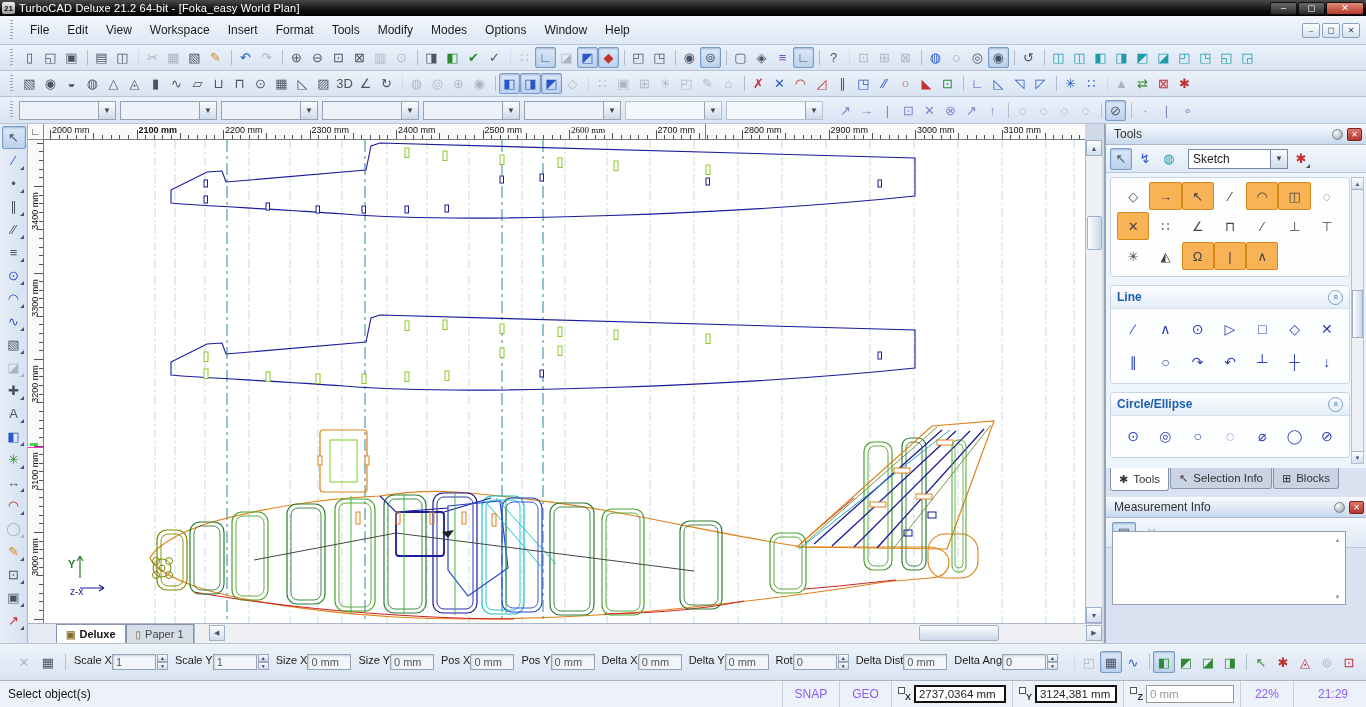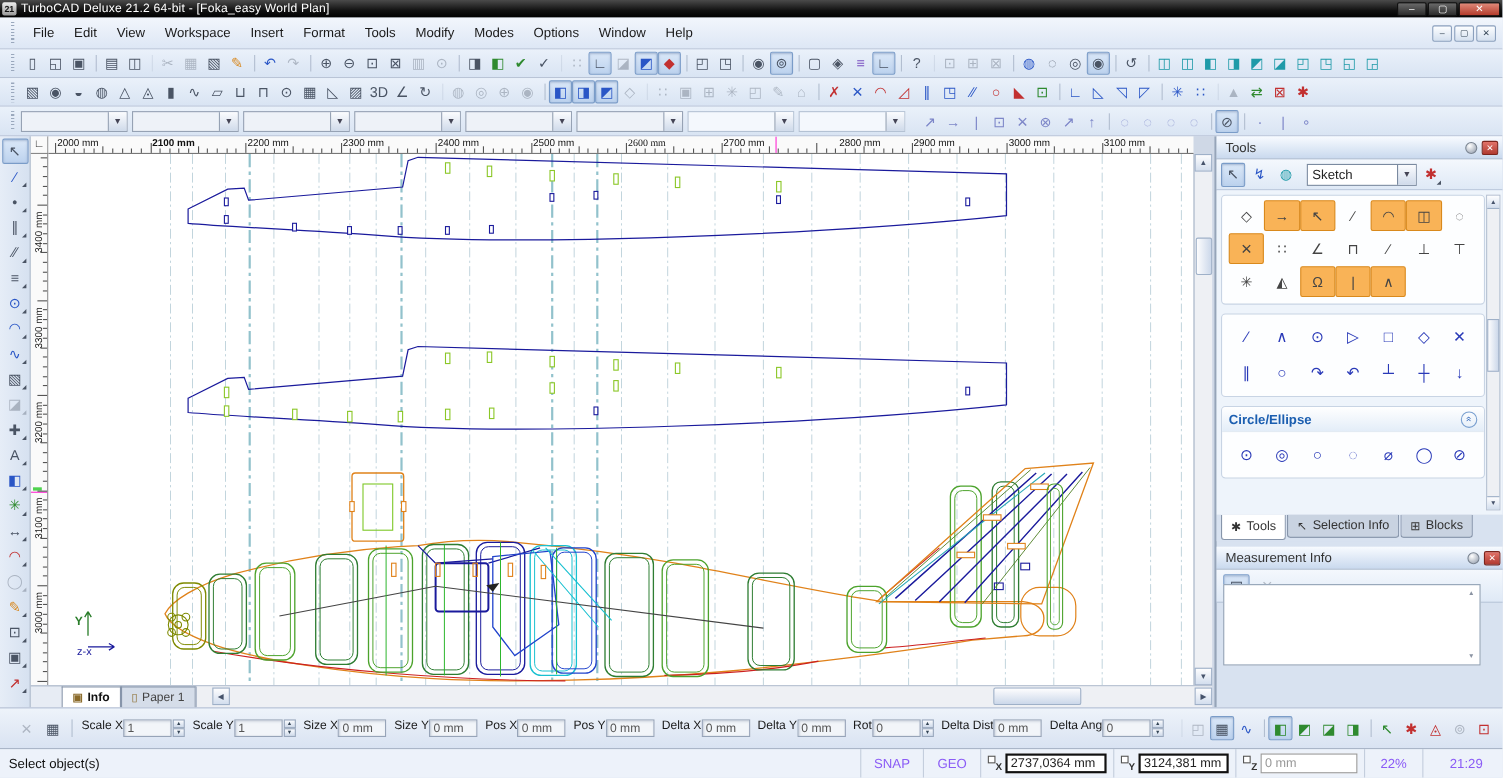--- a/index.html
+++ b/index.html
@@ -793,21 +793,21 @@
       <div class="htick" style="left: 1026.7px; height: 4px;"></div>
       <div class="htick" style="left: 1035.35px; height: 4px;"></div>
       <div class="hlabel" style="left: 8px;">2000 mm</div>
       <div class="hlabel" style="left: 94.5px; font-weight: bold;">2100 mm</div>
       <div class="hlabel" style="left: 181px;">2200 mm</div>
       <div class="hlabel" style="left: 267.5px;">2300 mm</div>
       <div class="hlabel" style="left: 354px;">2400 mm</div>
       <div class="hlabel" style="left: 440.5px;">2500 mm</div>
       <div class="hlabel" style="left: 527px; font-family: Liberation Serif, serif;">2600 mm</div>
       <div class="hlabel" style="left: 613.5px;">2700 mm</div>
-      <div class="hlabel" style="left: 704px; padding-left: 15px;">2800 mm</div>
+      <div class="hlabel" style="left: 685px; padding-left: 15px;">2800 mm</div>
       <div class="hlabel" style="left: 786.5px;">2900 mm</div>
       <div class="hlabel" style="left: 873px;">3000 mm</div>
       <div class="hlabel" style="left: 959.5px;">3100 mm</div>
     </div>
   <div id="vruler">
     <div id="vcursorg" style="top:303px"></div>
     <div id="vcursor" style="top:307px"></div>
   <div class="vtick" style="top: 2.75px; width: 6px;"></div>
       <div class="vtick" style="top: 11.4px; width: 4px;"></div>
       <div class="vtick" style="top: 20.05px; width: 4px;"></div>
@@ -1049,21 +1049,21 @@
     <div id="vthumb"></div>
     <span class="sbtn" style="bottom:0">▼</span>
   </div>
 
   <div id="bottomstrip">
     <div id="tabspacer"></div>
     <span style="display:flex">
 
     <span class="sheettab active">
           <span class="ticon">▣</span>
-          <span>Info</span>
+          <span>Deluxe</span>
         </span>
         <span class="sheettab">
           <span class="ticon">▯</span>
           <span>Paper 1</span>
         </span>
       </span>
     <div id="hscroll">
       <span class="hsbtn" style="left:14px">◀</span>
       <div id="hthumb"></div>
       <span class="hsbtn" style="right:0">▶</span>
@@ -1167,20 +1167,26 @@
             </span>
             <span class="cell empty">
               <span class="g"></span>
             </span>
             <span class="cell empty">
               <span class="g"></span>
             </span>
           </div>
       </div>
       <div class="section">
+        <div class="shead">
+          <span class="stitle">Line</span>
+          <span class="chev">
+              <span>«</span>
+            </span>
+        </div>
         <div class="igrid blue" style="padding-bottom:0">
 
         <span class="cell">
               <span class="g">∕</span>
             </span>
             <span class="cell">
               <span class="g">∧</span>
             </span>
             <span class="cell">
               <span class="g">⊙</span>

